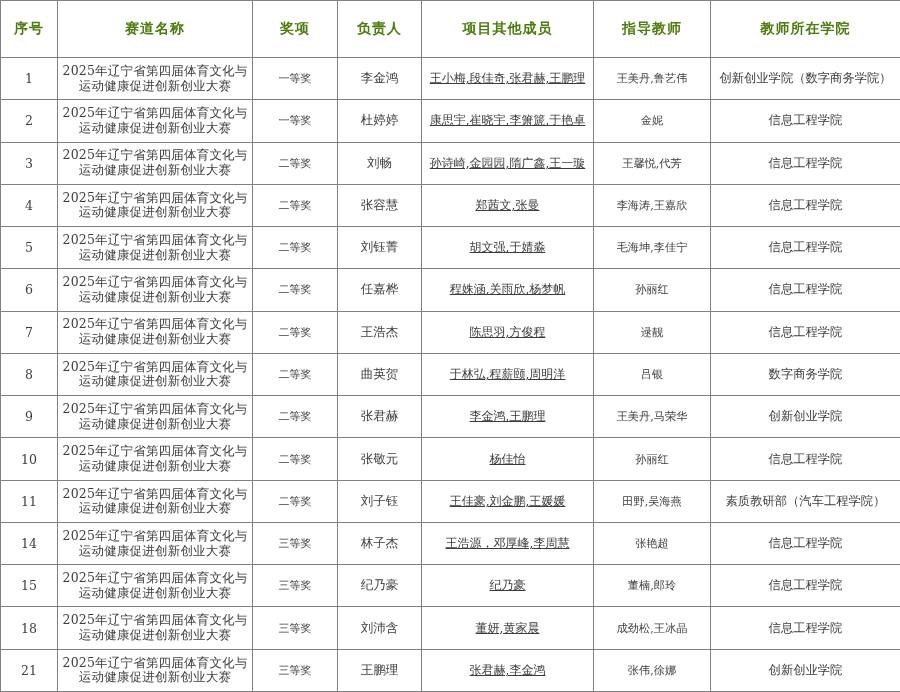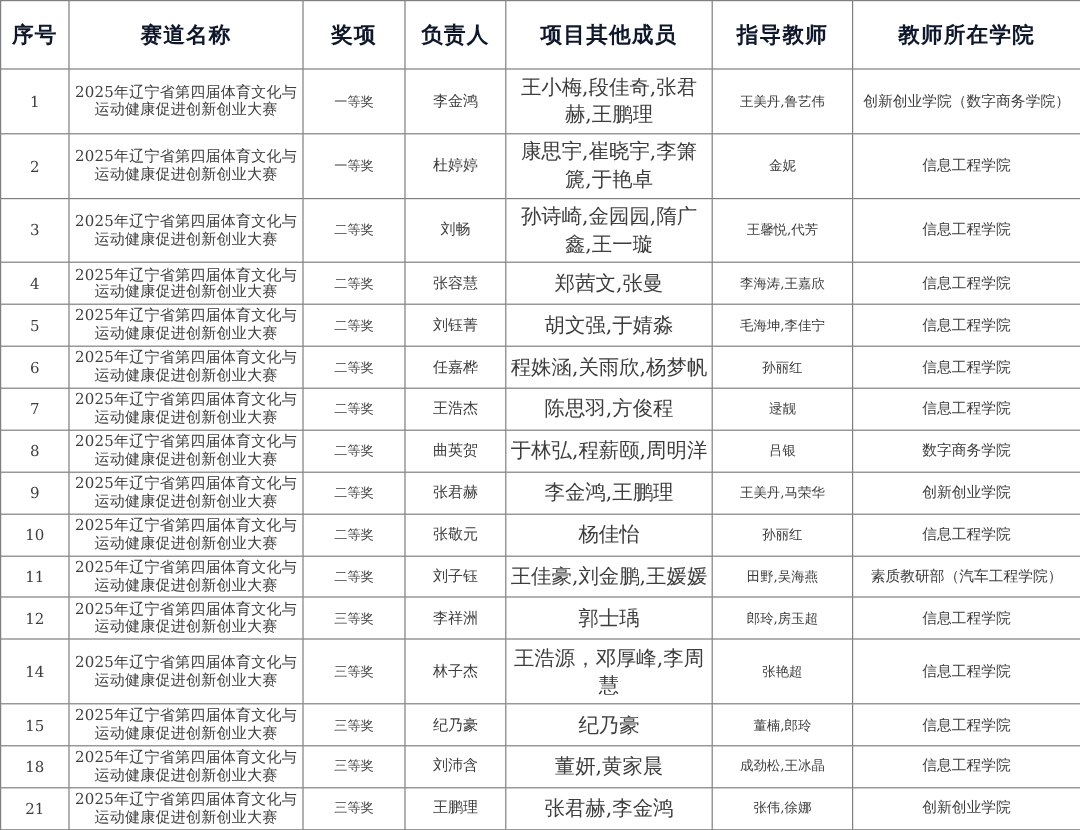--- a/index.html
+++ b/index.html
@@ -27,32 +27,32 @@
     vertical-align: middle;
     padding: 0 2px;
     overflow: hidden;
     color: #3d3d3d;
   }
   table.awards thead tr {
     height: 57px;
   }
   table.awards thead th {
     font-weight: bold;
-    font-size: 18px;
-    color: #0f172a;
+    font-size: 14px;
+    color: #4d7c0f;
     letter-spacing: 1px;
   }
   table.awards tbody tr {
     height: 28px;
   }
   td.c-index   { font-size: 12.5px; }
   td.c-track   { font-size: 12.5px; line-height: 1.18; letter-spacing: 0.2px; }
   td.c-award   { font-size: 11px; }
   td.c-leader  { font-size: 12.5px; }
-  td.c-members { font-size: 17px; }
+  td.c-members { font-size: 12px; text-decoration: underline; }
   td.c-advisors{ font-size: 11.2px; }
   td.c-college { font-size: 12.3px; }
 </style>
 </head>
 <body>
 
 <table class="awards">
   <colgroup>
     <col style="width:57px">
     <col style="width:195px">
@@ -167,29 +167,20 @@
       <tr>
     <td class="c-index">11</td>
     <td class="c-track">2025年辽宁省第四届体育文化与运动健康促进创新创业大赛</td>
     <td class="c-award">二等奖</td>
     <td class="c-leader">刘子钰</td>
     <td class="c-members">王佳豪,刘金鹏,王媛媛</td>
     <td class="c-advisors">田野,吴海燕</td>
     <td class="c-college">素质教研部（汽车工程学院）</td>
   </tr>
       <tr>
-    <td class="c-index">12</td>
-    <td class="c-track">2025年辽宁省第四届体育文化与运动健康促进创新创业大赛</td>
-    <td class="c-award">三等奖</td>
-    <td class="c-leader">李祥洲</td>
-    <td class="c-members">郭士瑀</td>
-    <td class="c-advisors">郎玲,房玉超</td>
-    <td class="c-college">信息工程学院</td>
-  </tr>
-      <tr>
     <td class="c-index">14</td>
     <td class="c-track">2025年辽宁省第四届体育文化与运动健康促进创新创业大赛</td>
     <td class="c-award">三等奖</td>
     <td class="c-leader">林子杰</td>
     <td class="c-members">王浩源，邓厚峰,李周慧</td>
     <td class="c-advisors">张艳超</td>
     <td class="c-college">信息工程学院</td>
   </tr>
       <tr>
     <td class="c-index">15</td>

